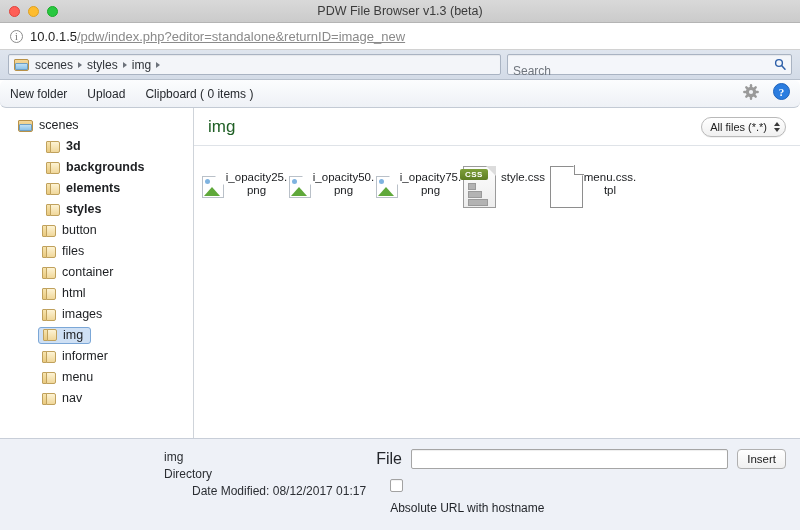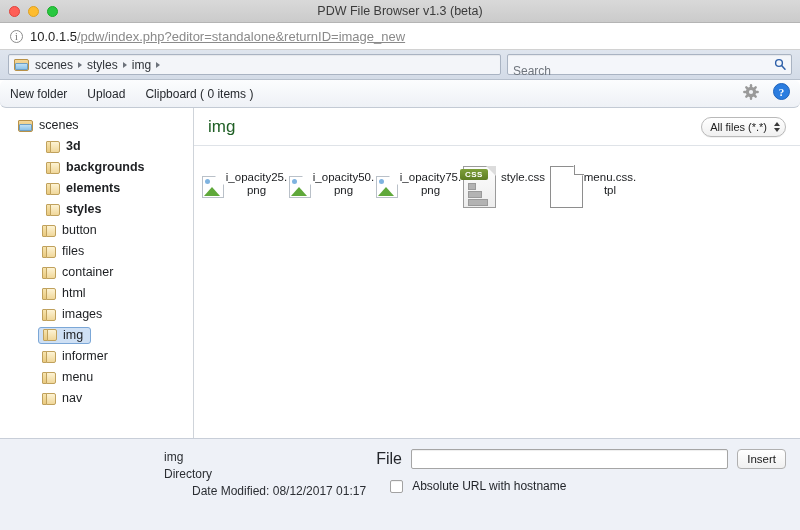--- a/index.html
+++ b/index.html
@@ -294,21 +294,21 @@
     font-family: "Liberation Sans", sans-serif; font-size: 12px;
     padding: 0 4px; outline: none; color: #111;
     box-shadow: inset 0 1px 1px rgba(0,0,0,0.07);
   }
   #insert-btn {
     flex: 0 0 auto; height: 20px; padding: 0 9px;
     background: linear-gradient(to bottom, #ffffff, #f0f0f0);
     border: 1px solid #b0b0b0; border-radius: 4px;
     font-family: "Liberation Sans", sans-serif; font-size: 11.5px; color: #1a1a1a;
   }
-  .frow2 { display: flex; align-items: flex-end; gap: 9px; margin-top: 10px; padding-left: 14px; }
+  .frow2 { display: flex; align-items: flex-start; gap: 9px; margin-top: 10px; padding-left: 14px; flex-direction: column; }
   .cbox {
     width: 13px; height: 13px; flex: 0 0 13px;
     background: #ffffff; border: 1px solid #a2a2a2; border-radius: 2px;
     box-shadow: inset 0 1px 1px rgba(0,0,0,0.06);
   }
   .cblabel { font-size: 12px; color: #1f2227; }
 </style>
 </head>
 <body>
 

